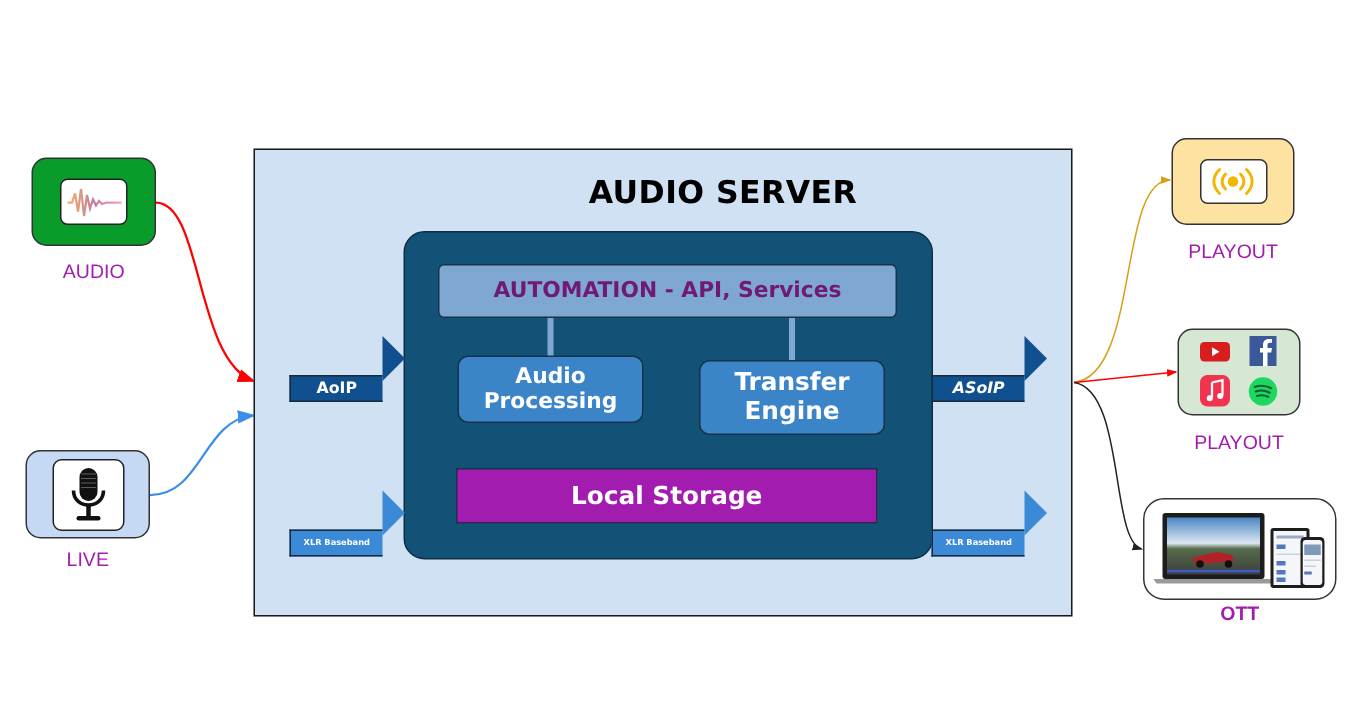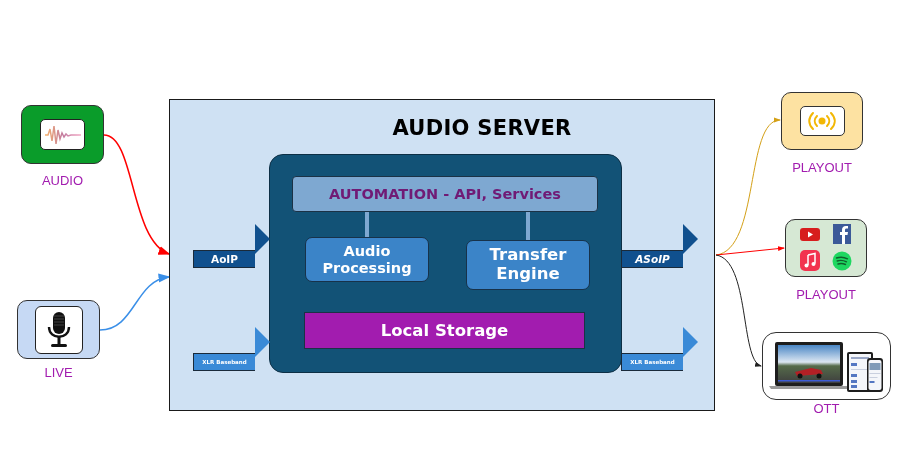--- a/index.html
+++ b/index.html
@@ -53,21 +53,21 @@
 
     .playout-node { left: 781px; top: 92px; width: 82px; height: 58px; background: #fde2a2; }
     .playout-inner { width: 43px; height: 28px; background: #fff; border: 1px solid #333; border-radius: 5px; display: flex; align-items: center; justify-content: center; }
     .playout-label { left: 781px; top: 160px; width: 82px; }
 
     .social-node { left: 785px; top: 219px; width: 82px; height: 58px; background: #d6e8d4; }
     .social-grid { display: grid; grid-template-columns: 22px 22px; grid-gap: 6px 10px; }
     .social-label { left: 785px; top: 287px; width: 82px; }
 
     .ott-node { left: 762px; top: 332px; width: 129px; height: 68px; background: #fff; border-radius: 14px; }
-    .ott-label { left: 762px; top: 401px; width: 129px; }
+    .ott-label { left: 762px; top: 401px; width: 129px; font-weight: bold; }
   </style>
 </head>
 <body>
 
 <svg class="wires" viewBox="0 0 904 472">
   <defs>
     <marker id="mk-red" markerWidth="8" markerHeight="8" refX="7" refY="4" orient="auto">
         <path d="M0,1 L8,4 L0,7 Z" fill="#ff0000"></path>
       </marker>
     <marker id="mk-blue" markerWidth="8" markerHeight="8" refX="7" refY="4" orient="auto">

